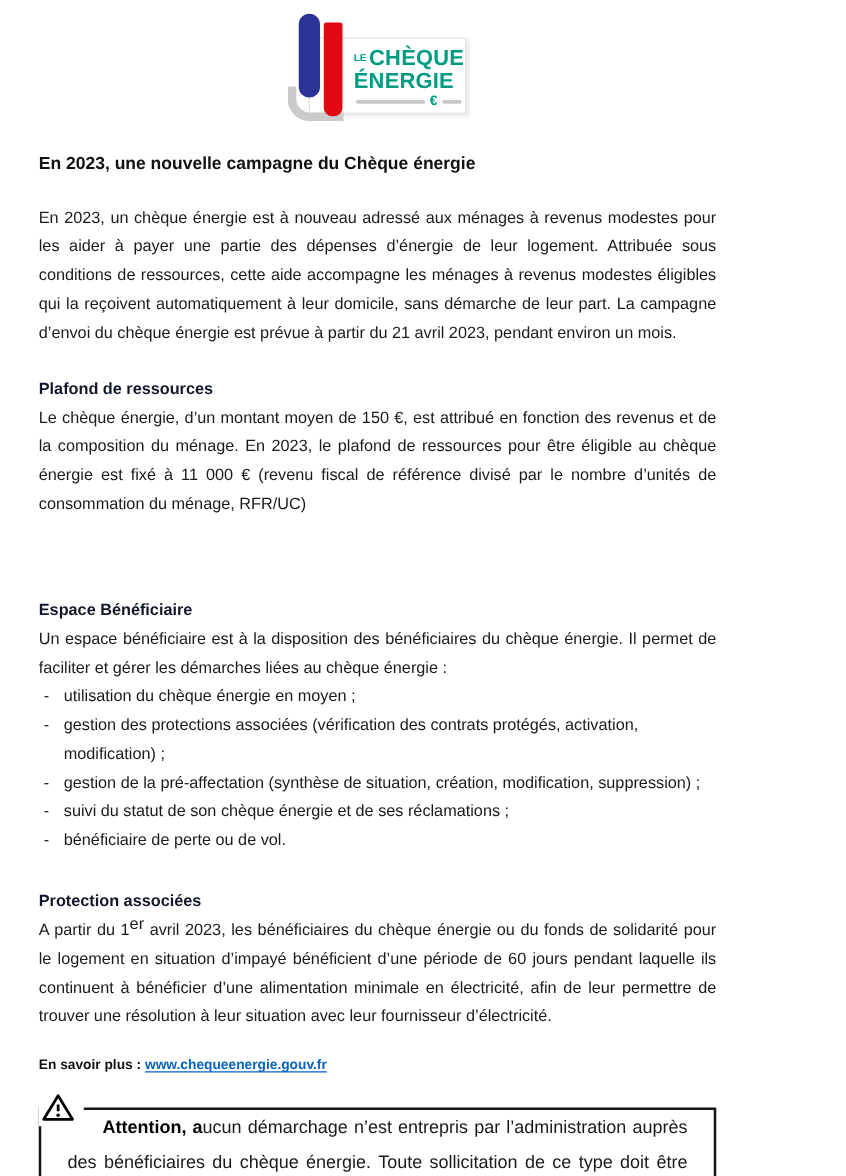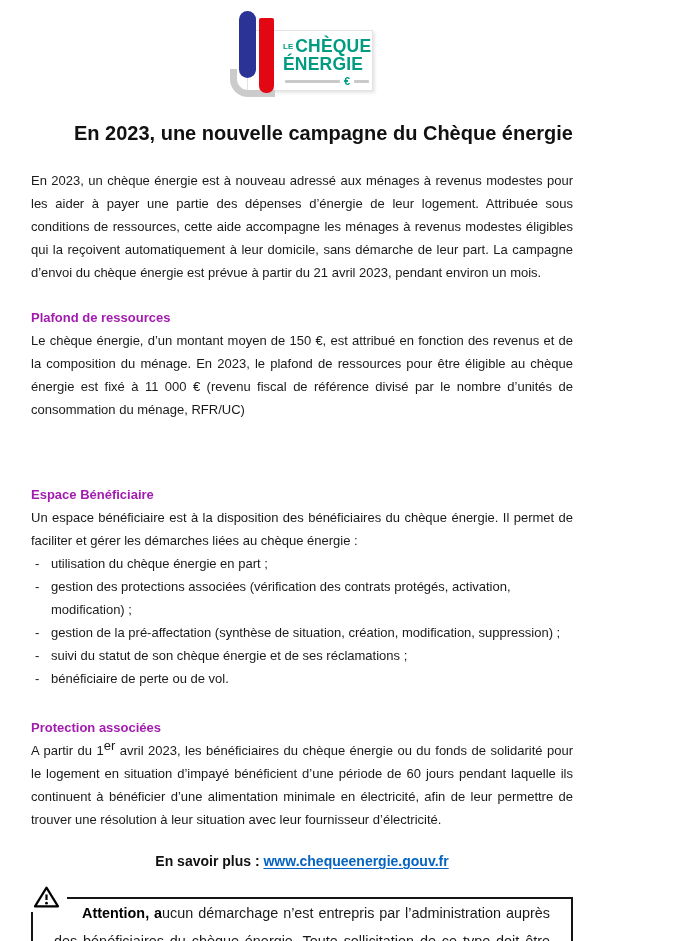--- a/index.html
+++ b/index.html
@@ -42,44 +42,44 @@
     position:absolute;left:56px;right:6px;top:71px;
     display:flex;align-items:center;
   }
   .dash{height:3px;background:#c9c9c9;border-radius:1px;}
   .dash-left{flex:1;margin-right:4px;}
   .dash-right{width:15px;margin-left:4px;}
   .euro{color:var(--green,#009C82);font-size:11px;font-weight:700;line-height:1;}
 
   
   .title{
-    margin:24px 0 0;text-align:right;
-    font-size:20px;font-weight:700;color:#111;
+    margin:24px 0 0;text-align:left;
+    font-size:14px;font-weight:700;color:#111;
   }
   .body{
     margin:0;font-size:13px;line-height:23px;
     text-align:justify;
   }
   .intro{margin-top:24px;}
   .heading{
-    margin:0;font-size:13px;line-height:23px;font-weight:700;color:#a21caf;
+    margin:0;font-size:13px;line-height:23px;font-weight:700;color:#0f172a;
   }
   .h-plafond{margin-top:22px;}
   .h-espace{margin-top:62px;}
   .h-protection{margin-top:26px;}
 
   .bullets{margin:0;padding:0 0 0 4px;list-style:none;}
   .bullets li{display:flex;font-size:13px;line-height:23px;}
   .bullets .marker{width:16px;flex:0 0 16px;}
 
   sup{font-size:13px;vertical-align:5px;line-height:0;}
 
   .more-info{
-    margin:22px 0 0;text-align:center;
-    font-size:14px;font-weight:700;color:#111;
+    margin:22px 0 0;text-align:left;
+    font-size:11px;font-weight:700;color:#111;
   }
   .more-info a{
     color:var(--link,#0563C1);text-decoration:underline;
     text-underline-offset:2px;cursor:pointer;
   }
 
   
   .warning-box{
     position:relative;margin-top:28px;
     border:2px solid #151515;
@@ -121,21 +121,21 @@
   <p class="body intro">En 2023, un chèque énergie est à nouveau adressé aux ménages à revenus modestes pour les aider à payer une partie des dépenses d’énergie de leur logement. Attribuée sous conditions de ressources, cette aide accompagne les ménages à revenus modestes éligibles qui la reçoivent automatiquement à leur domicile, sans démarche de leur part. La campagne d’envoi du chèque énergie est prévue à partir du 21 avril 2023, pendant environ un mois.</p>
 
   <h2 class="heading h-plafond">Plafond de ressources</h2>
   <p class="body">Le chèque énergie, d’un montant moyen de 150 €, est attribué en fonction des revenus et de la composition du ménage. En 2023, le plafond de ressources pour être éligible au chèque énergie est fixé à 11 000 € (revenu fiscal de référence divisé par le nombre d’unités de consommation du ménage, RFR/UC)</p>
 
   <h2 class="heading h-espace">Espace Bénéficiaire</h2>
   <p class="body">Un espace bénéficiaire est à la disposition des bénéficiaires du chèque énergie. Il permet de faciliter et gérer les démarches liées au chèque énergie :</p>
   <ul class="bullets">
     <li>
         <span class="marker">-</span>
-        <span class="btext">utilisation du chèque énergie en part ;</span>
+        <span class="btext">utilisation du chèque énergie en moyen ;</span>
       </li>
     <li>
         <span class="marker">-</span>
         <span class="btext">gestion des protections associées (vérification des contrats protégés, activation, modification) ;</span>
       </li>
     <li>
         <span class="marker">-</span>
         <span class="btext">gestion de la pré-affectation (synthèse de situation, création, modification, suppression) ;</span>
       </li>
     <li>

